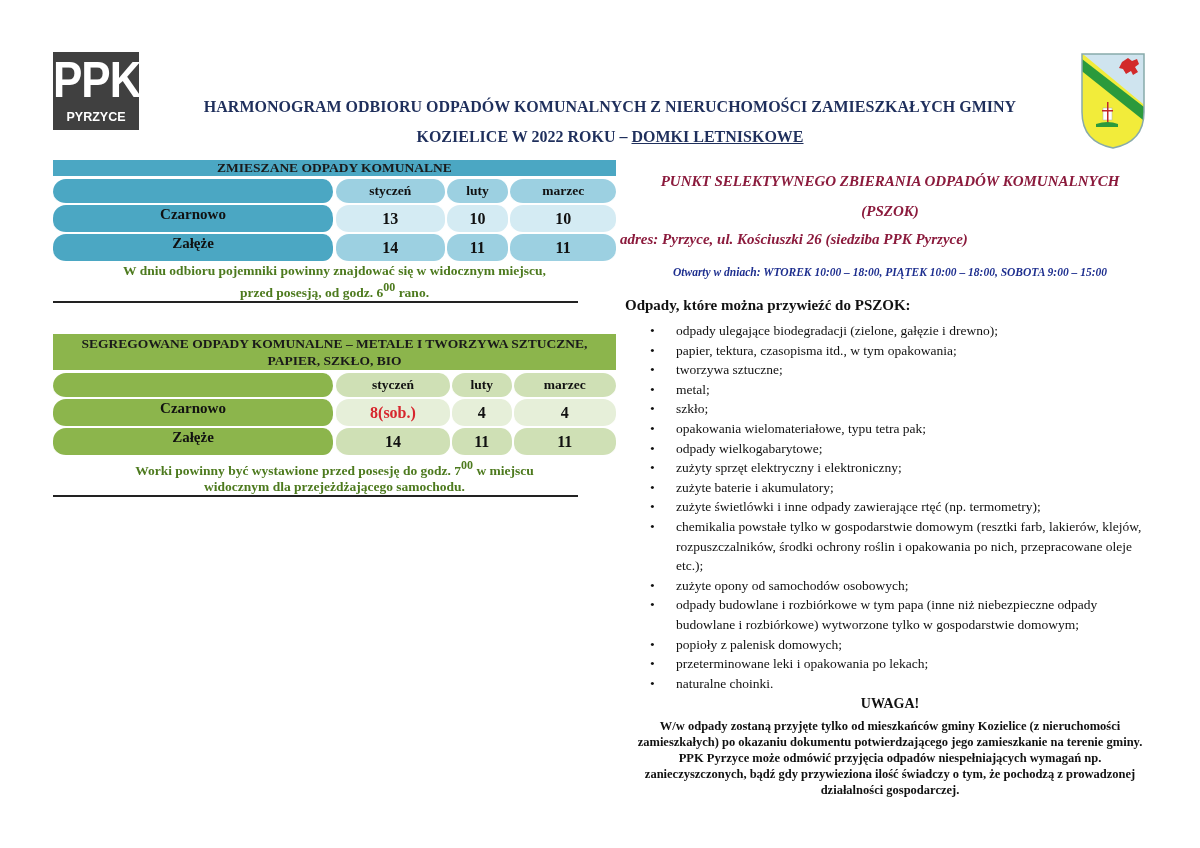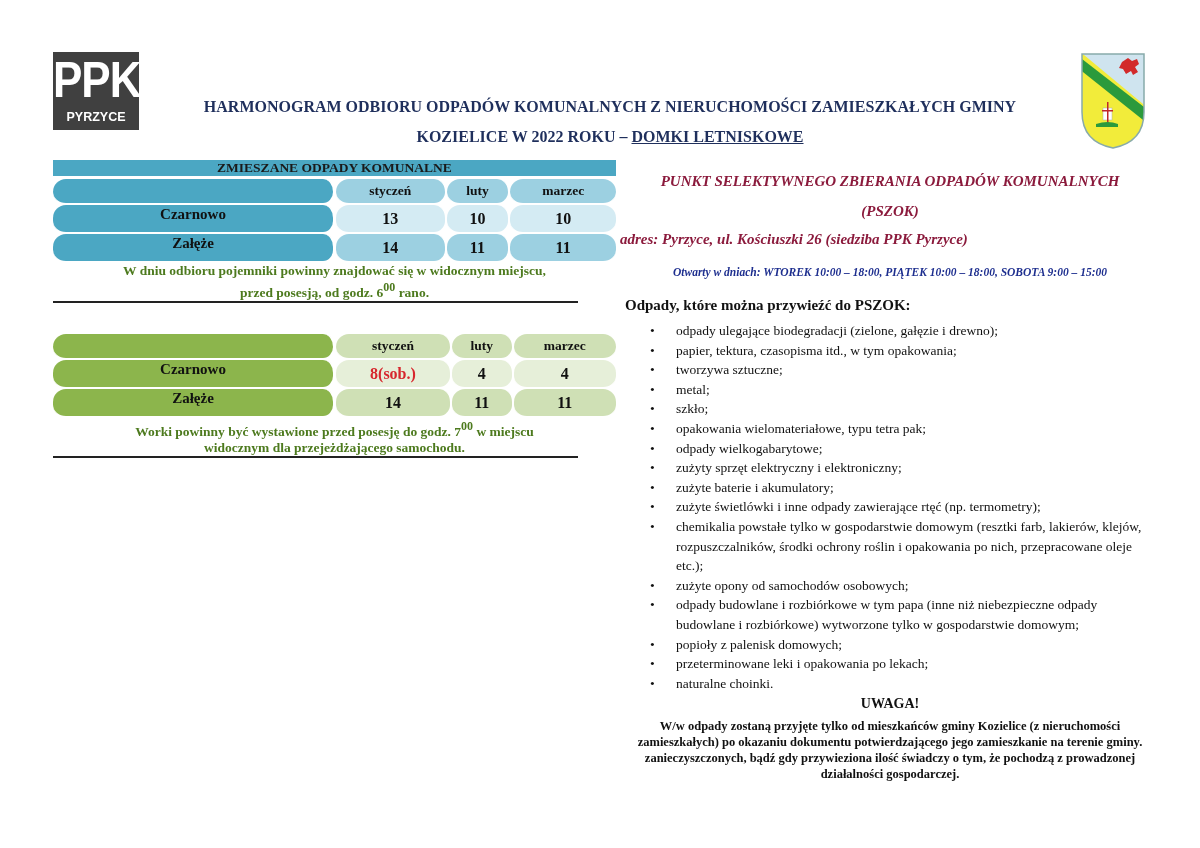--- a/index.html
+++ b/index.html
@@ -114,20 +114,24 @@
   </tbody>
     </table>
   <div class="note">
     <div>W dniu odbioru pojemniki powinny znajdować się w widocznym miejscu,</div>
     <div><span>przed posesją, od godz. 6</span><sup>00</sup><span> rano.</span></div>
   </div>
   <div class="rule"></div>
 </div>
 
 <div class="abs sched t2">
+  <div class="hdr">
+    <div>SEGREGOWANE ODPADY KOMUNALNE – METALE I TWORZYWA SZTUCZNE,</div>
+    <div>PAPIER, SZKŁO, BIO</div>
+  </div>
   <table class="grid">
     <tbody>
         <tr>
       <td class="rowlbl"></td>
       <td class="mh">styczeń</td>
       <td class="mh">luty</td>
       <td class="mh">marzec</td>
     </tr>
     <tr>
       <td class="rowlbl" style="vertical-align:top;">Czarnowo</td>
@@ -174,15 +178,16 @@
     <li><span class="b">•</span><span>odpady budowlane i rozbiórkowe w tym papa (inne niż niebezpieczne odpady budowlane i rozbiórkowe) wytworzone tylko w gospodarstwie domowym;</span></li>
     <li><span class="b">•</span><span>popioły z palenisk domowych;</span></li>
     <li><span class="b">•</span><span>przeterminowane leki i opakowania po lekach;</span></li>
     <li><span class="b">•</span><span>naturalne choinki.</span></li>
   </ul>
 
 <div class="abs rcol uwaga">UWAGA!</div>
 <div class="abs rcol warn">
   <div>W/w odpady zostaną przyjęte tylko od mieszkańców gminy Kozielice (z nieruchomości</div>
   <div>zamieszkałych) po okazaniu dokumentu potwierdzającego jego zamieszkanie na terenie gminy.</div>
+  <div>PPK Pyrzyce może odmówić przyjęcia odpadów niespełniających wymagań np.</div>
   <div>zanieczyszczonych, bądź gdy przywieziona ilość świadczy o tym, że pochodzą z prowadzonej</div>
   <div>działalności gospodarczej.</div>
 </div>
 
 </body></html>

